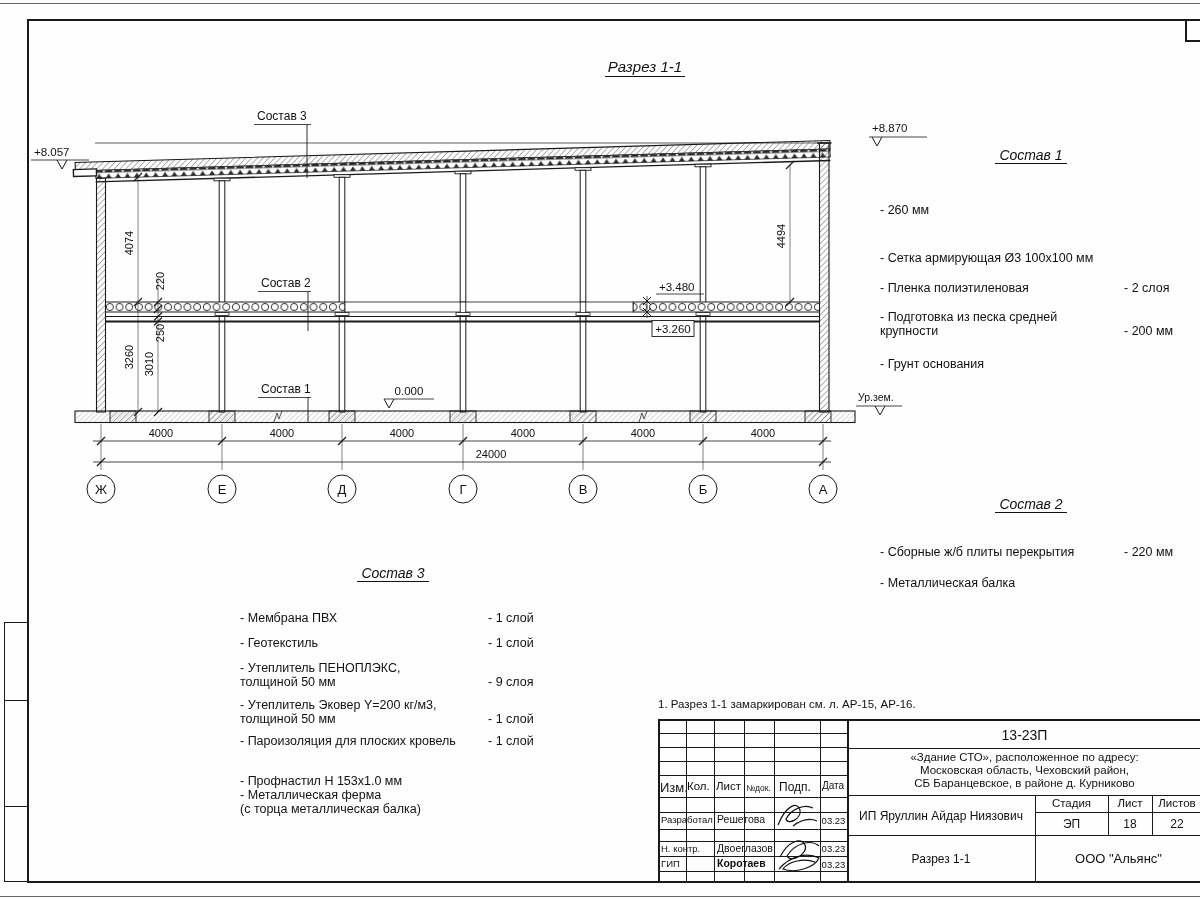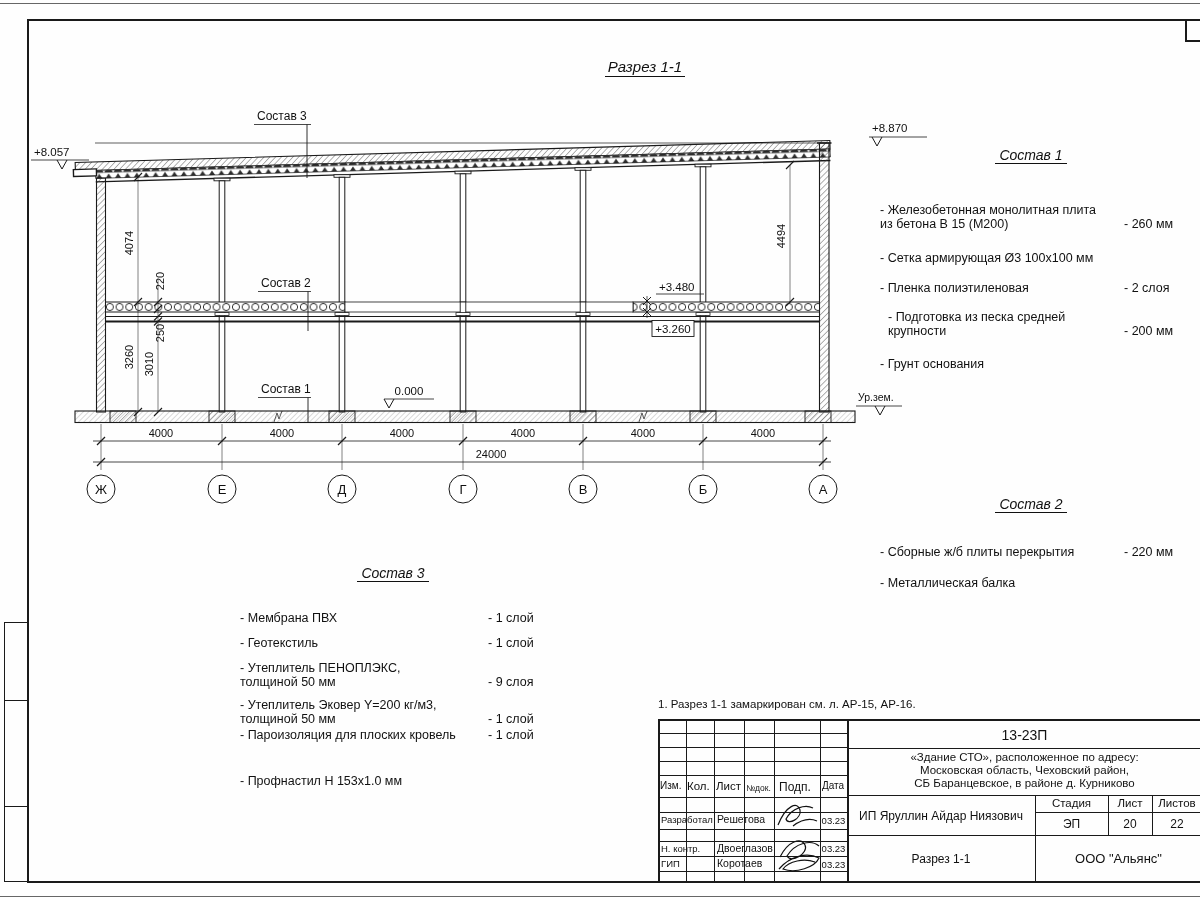--- a/index.html
+++ b/index.html
@@ -226,41 +226,37 @@
     <text class="t12" x="261" y="393">Состав 1</text>
   </svg>
 
   <div class="dwg-title">
     <span>Разрез 1-1</span>
   </div>
 
   <div class="blk" style="left:880px;top:148px;width:302px;height:230px;">
     <div class="blk-header"><span>Состав 1</span></div>
     <div class="row" style="top:55px;">
-      <div class="nm">
-          <div>- Железобетонная  монолитная плита</div>
-          <div>из бетона В 15 (М200)</div>
-        </div>
       <div class="vl">- 260 мм</div>
     </div>
     <div class="row" style="top:103px;">
       <div class="nm">
           <div>- Сетка армирующая Ø3 100х100 мм</div>
           <div></div>
         </div>
       <div class="vl"></div>
     </div>
     <div class="row" style="top:133px;">
       <div class="nm">
           <div>- Пленка полиэтиленовая</div>
           <div></div>
         </div>
       <div class="vl">-  2 слоя</div>
     </div>
-    <div class="row" style="top:162px;margin-left:8px;">
+    <div class="row" style="top:162px;">
       <div class="nm">
           <div>- Подготовка из песка средней</div>
           <div>крупности</div>
         </div>
       <div class="vl">- 200 мм</div>
     </div>
     <div class="row" style="top:209px;">
       <div class="nm">
           <div>- Грунт основания</div>
           <div></div>
@@ -310,31 +306,38 @@
         </div>
       <div class="vl">- 9 слоя</div>
     </div>
     <div class="row" style="top:132px;">
       <div class="nm">
           <div>- Утеплитель Эковер Y=200 кг/м3,</div>
           <div>толщиной 50 мм</div>
         </div>
       <div class="vl">- 1 слой</div>
     </div>
-    <div class="row" style="top:162px;justify-content:space-between;">
+    <div class="row" style="top:168px;justify-content:space-between;">
       <div class="nm">
           <div>- Пароизоляция для плоских кровель</div>
           <div></div>
         </div>
       <div class="vl">- 1 слой</div>
     </div>
     <div class="row" style="top:196px;margin-top:12px;">
       <div class="nm">
           <div>- Профнастил Н 153х1.0 мм</div>
           <div></div>
+        </div>
+      <div class="vl"></div>
+    </div>
+    <div class="row" style="top:222px;">
+      <div class="nm">
+          <div>- Металлическая ферма</div>
+          <div>(с торца металлическая балка)</div>
         </div>
       <div class="vl"></div>
     </div>
   </div>
 
   <div class="note">1. Разрез 1-1 замаркирован см. л. АР-15, АР-16.</div>
 
   <div class="ln" style="left:658px;top:719px;width:544px;height:1.6px;"></div>
   <div class="ln" style="left:658px;top:719px;width:1.6px;height:163px;"></div>
   <div class="ln" style="left:658px;top:880.5px;width:544px;height:1.6px;"></div>
@@ -363,43 +366,43 @@
   <div class="ln" style="left:1035px;top:795px;width:1px;height:87px;"></div>
   <div class="ln" style="left:1108px;top:795px;width:1px;height:40px;"></div>
   <div class="ln" style="left:1152px;top:795px;width:1px;height:40px;"></div>
   <div class="ln" style="left:1035px;top:812px;width:167px;height:1px;"></div>
 
   <div class="tb-text ctr" style="left:847px;top:727px;width:355px;font-size:14px;">13-23П</div>
   <div class="tb-text ctr" style="left:847px;top:751px;width:355px;font-size:11.5px;">«Здание СТО», расположенное по адресу:</div>
   <div class="tb-text ctr" style="left:847px;top:764px;width:355px;font-size:11.5px;">Московская область, Чеховский район,</div>
   <div class="tb-text ctr" style="left:847px;top:777px;width:355px;font-size:11.5px;">СБ Баранцевское, в районе д. Курниково</div>
 
-  <div class="tb-text" style="left:660px;top:780px;font-size:10px;text-align:right;">Изм.</div>
+  <div class="tb-text" style="left:660px;top:780px;font-size:13px;text-align:right;">Изм.</div>
   <div class="tb-text" style="left:687px;top:780px;font-size:11.5px;">Кол.</div>
   <div class="tb-text" style="left:716px;top:780px;font-size:11.5px;">Лист</div>
   <div class="tb-text" style="left:746px;top:783px;font-size:8.5px;">№док.</div>
   <div class="tb-text" style="left:779px;top:780px;font-size:12px;">Подп.</div>
   <div class="tb-text" style="left:822px;top:780px;font-size:10px;">Дата</div>
 
   <div class="tb-text" style="left:661px;top:814px;font-size:9.5px;">Разработал</div>
   <div class="tb-text" style="left:717px;top:813px;font-size:10.5px;">Решетова</div>
   <div class="tb-text ctr" style="left:820px;top:815px;width:27px;font-size:9.5px;">03.23</div>
   <div class="tb-text" style="left:661px;top:843px;font-size:9.5px;">Н. контр.</div>
   <div class="tb-text" style="left:717px;top:842px;font-size:10.5px;">Двоеглазов</div>
   <div class="tb-text ctr" style="left:820px;top:843px;width:27px;font-size:9.5px;">03.23</div>
   <div class="tb-text" style="left:661px;top:858px;font-size:9.5px;">ГИП</div>
-  <div class="tb-text" style="left:717px;top:857px;font-size:10.5px;">Коротаев</div>
+  <div class="tb-text" style="left:717px;top:857px;font-size:10.5px;font-weight:bold;">Коротаев</div>
   <div class="tb-text ctr" style="left:820px;top:859px;width:27px;font-size:9.5px;">03.23</div>
 
   <div class="tb-text ctr" style="left:847px;top:809px;width:188px;font-size:12px;">ИП Яруллин Айдар Ниязович</div>
   <div class="tb-text ctr" style="left:1035px;top:797px;width:73px;font-size:11.5px;">Стадия</div>
   <div class="tb-text ctr" style="left:1108px;top:797px;width:44px;font-size:11.5px;">Лист</div>
   <div class="tb-text ctr" style="left:1152px;top:797px;width:50px;font-size:11.5px;">Листов</div>
   <div class="tb-text ctr" style="left:1035px;top:817px;width:73px;font-size:12px;">ЭП</div>
-  <div class="tb-text ctr" style="left:1108px;top:817px;width:44px;font-size:12px;">20</div>
+  <div class="tb-text ctr" style="left:1108px;top:817px;width:44px;font-size:12px;">18</div>
   <div class="tb-text ctr" style="left:1152px;top:817px;width:50px;font-size:12px;">22</div>
   <div class="tb-text ctr" style="left:847px;top:852px;width:188px;font-size:12px;">Разрез 1-1</div>
   <div class="tb-text ctr" style="left:1035px;top:851px;width:167px;font-size:13px;">ООО "Альянс"</div>
 
   <svg class="abs" style="left:774px;top:795px;" width="50" height="85" viewBox="0 0 50 85">
     <path d="M4,30 C12,10 24,6 26,15 C28,23 14,31 12,24 C18,13 31,9 39,13 M19,31 C27,25 36,23 43,26" fill="none" stroke="#111" stroke-width="1.2"></path>
     <path d="M6,62 C14,46 27,42 31,50 C35,58 17,69 13,61 C21,48 37,44 45,51 M5,74 C16,61 33,57 45,63 C41,72 22,79 9,74 C15,66 30,63 41,67" fill="none" stroke="#111" stroke-width="1.2"></path>
   </svg>
 
 </div>

